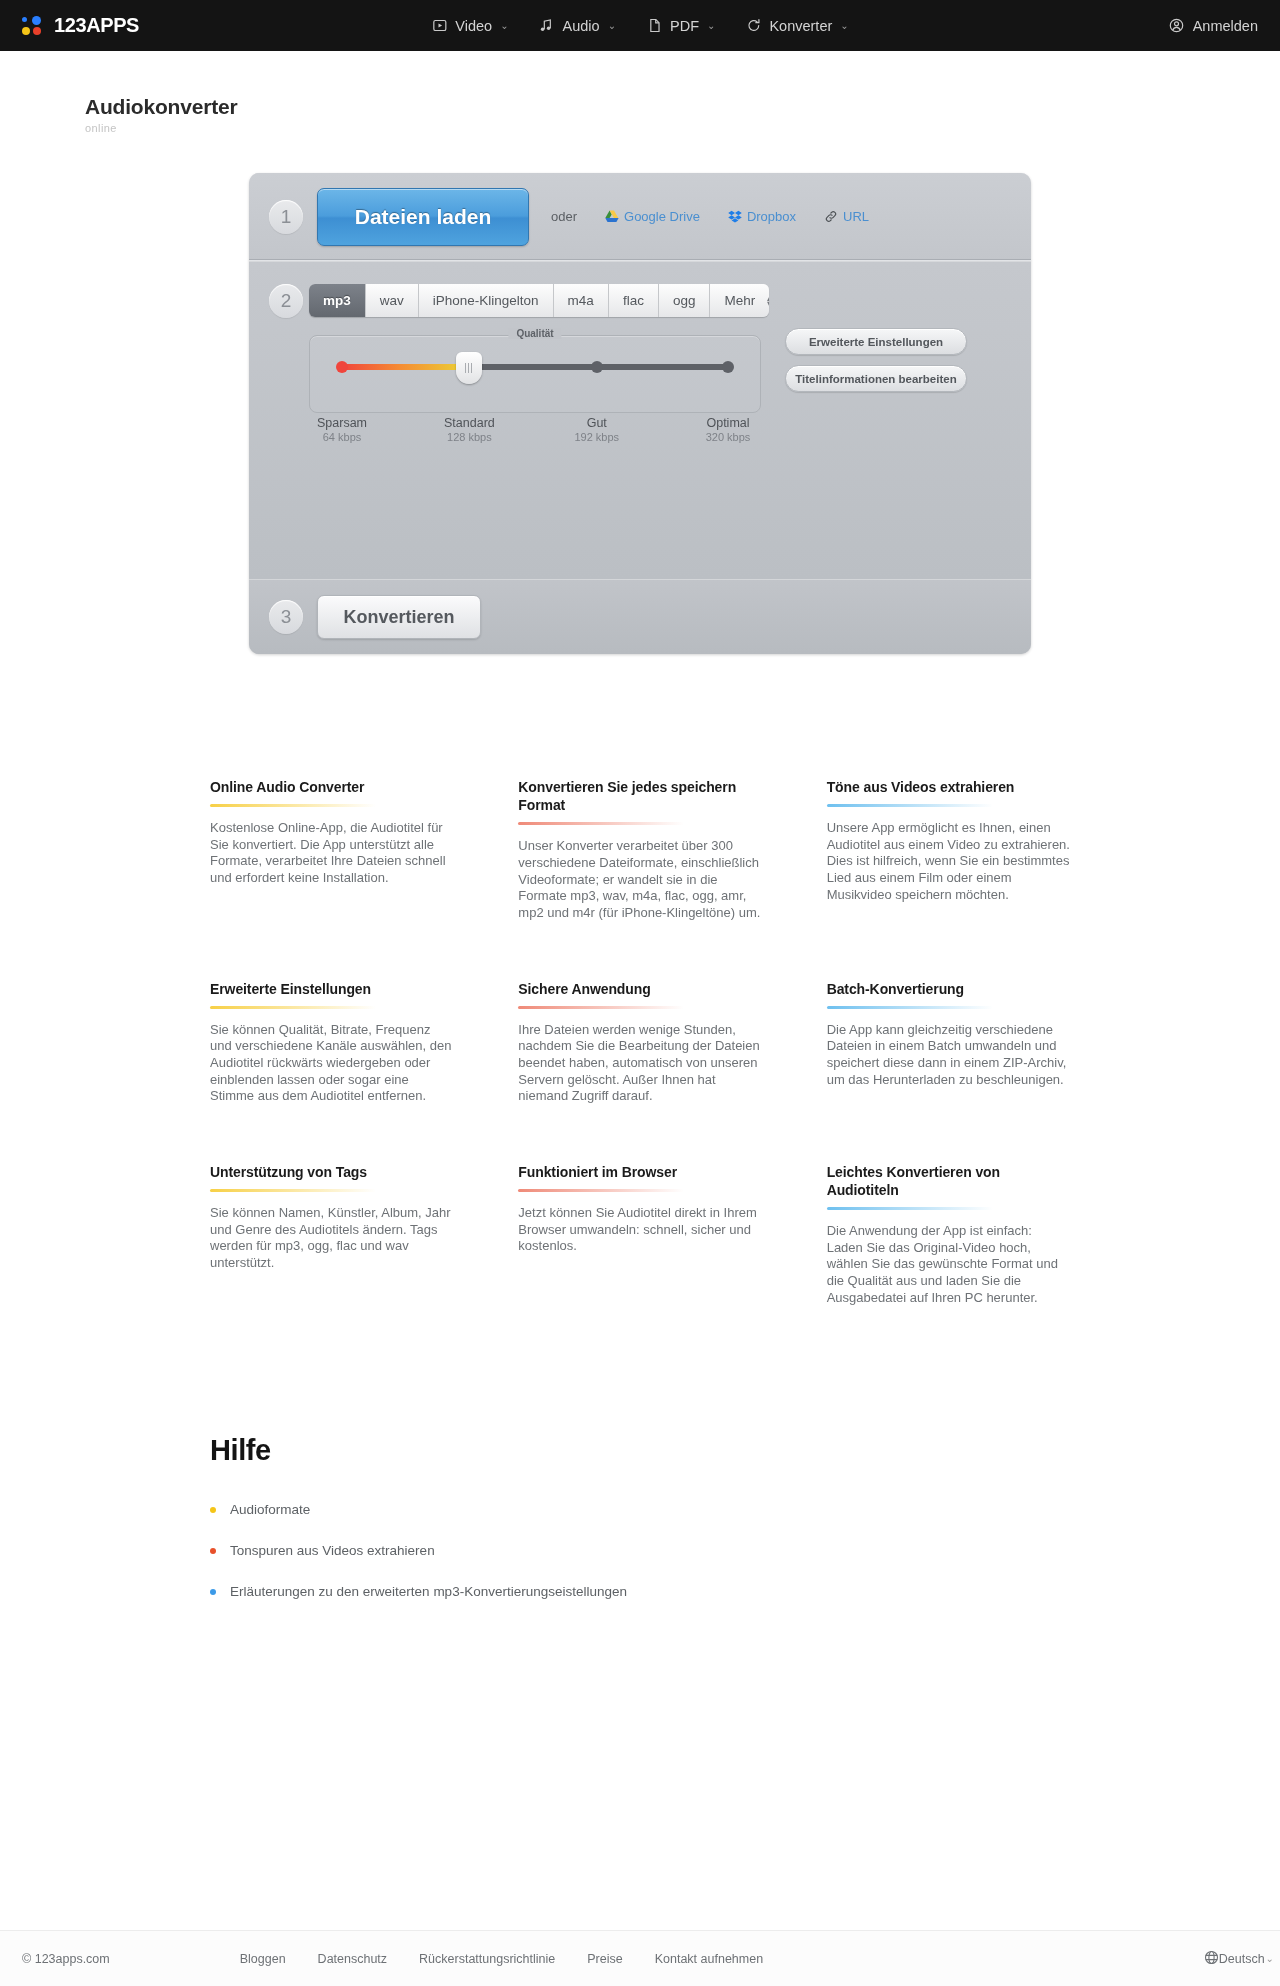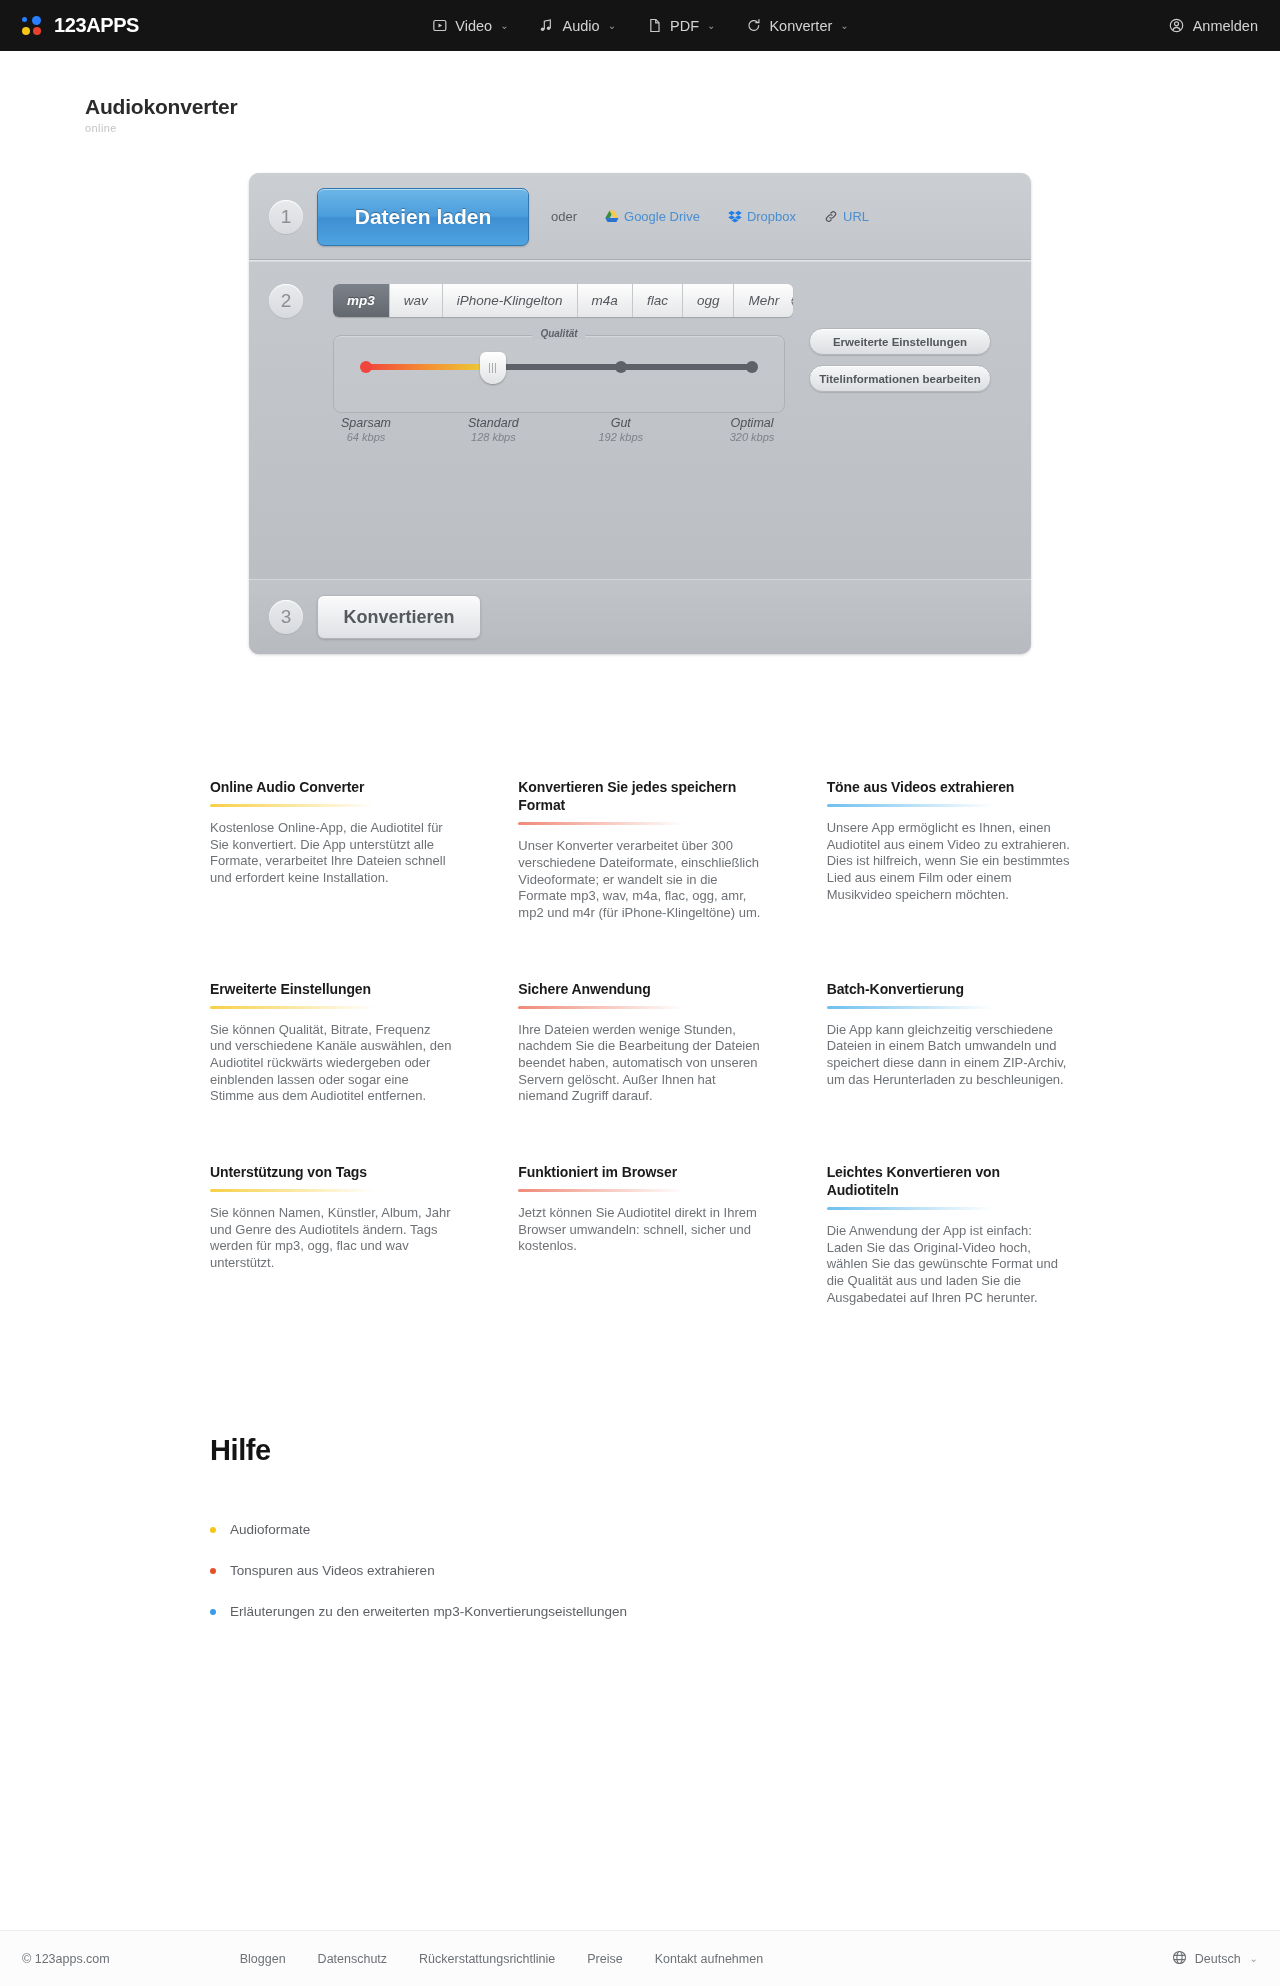--- a/index.html
+++ b/index.html
@@ -145,21 +145,21 @@
   .src-link svg { display: block; }
 
   .step2 {
     min-height: 318px;
     align-items: flex-start;
     padding: 22px 0 0 20px;
     background: linear-gradient(#c5c8cd, #bbbfc4);
     border-top: 1px solid rgba(255,255,255,.4);
   }
   .step2-body { display: flex; align-items: flex-start; }
-  .step2-col { margin-left: 30px; font-style: italic; }
+  .step2-col { margin-left: 6px; }
 
   .fmt-tabs {
     display: flex;
     height: 33px;
     border-radius: 6px;
     overflow: hidden;
     box-shadow: 0 1px 1px rgba(0,0,0,.18), inset 0 1px 0 rgba(255,255,255,.6);
     width: 460px;
   }
   .fmt-tab {
@@ -315,21 +315,21 @@
   }
 
   
   .help { width: 860px; margin: 70px auto 0; }
   .help h2 {
     font-size: 29px;
     font-weight: bold;
     color: #141414;
     letter-spacing: -0.4px;
   }
-  .help ul { list-style: none; margin-top: 55px; }
+  .help ul { list-style: none; margin-top: 35px; }
   .help li {
     display: flex; align-items: center;
     gap: 14px;
     margin-bottom: 26px;
     font-size: 13.5px;
     color: #5d6165;
     cursor: pointer;
   }
   .dot { width: 6px; height: 6px; border-radius: 50%; flex: none; }
 
@@ -343,22 +343,22 @@
     background: #fcfcfc;
     display: flex;
     align-items: center;
     font-size: 12.5px;
     color: #6d7175;
   }
   .f-copy { margin-left: 22px; white-space: nowrap; }
   .f-links { display: flex; gap: 32px; margin-left: 130px; }
   .f-links span { cursor: pointer; white-space: nowrap; }
   .f-lang {
-    position: absolute; right: 22px;
-    display: flex; align-items: center; gap: 8px;
+    position: absolute; right: 6px;
+    display: flex; align-items: center; 
     cursor: pointer;
   }
 </style>
 </head>
 <body>
 
 <div class="topbar">
   <div class="logo">
     <span class="logo-dots">
       <i class="d-tl"></i>

